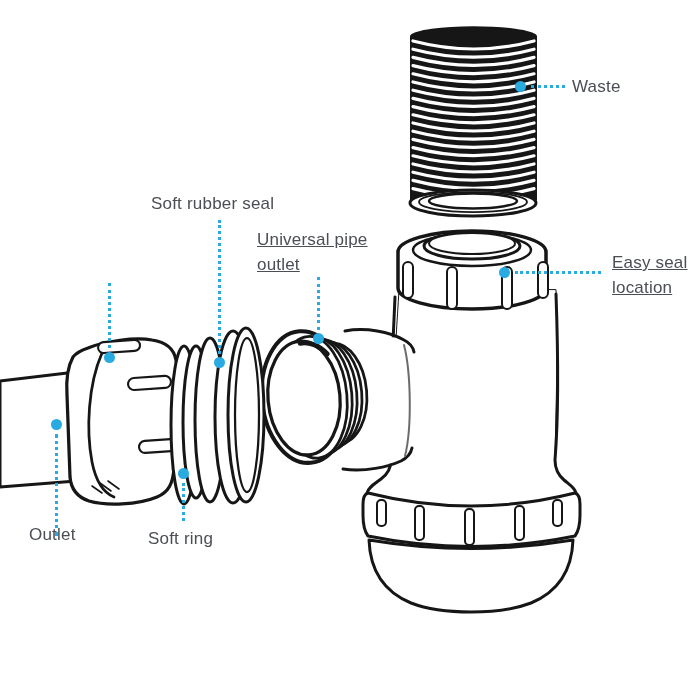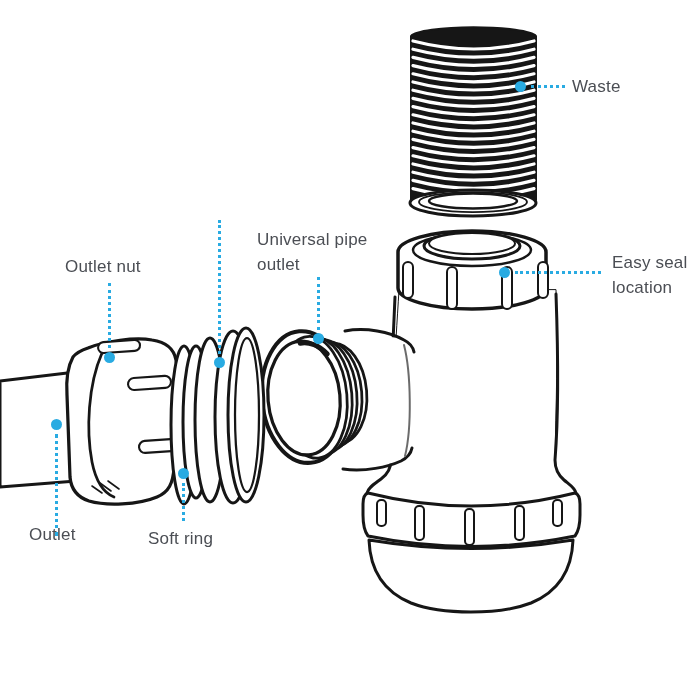--- a/index.html
+++ b/index.html
@@ -6,21 +6,21 @@
   #stage{
     position:relative;width:700px;height:700px;background:var(--background,#ffffff);
     font-family:"Liberation Sans",sans-serif;overflow:hidden;
   }
   #art{position:absolute;left:0;top:0;}
   .ink *{stroke:var(--line_art,#161616);}
   .label{
     position:absolute;color:var(--label_text,#4b4e54);font-size:17px;
     line-height:25px;white-space:nowrap;letter-spacing:.2px;
   }
-  .label.wrap{white-space:normal;}
+  .label.wrap{white-space:normal;text-decoration:underline;}
   .dot{
     position:absolute;width:11px;height:11px;border-radius:50%;
     background:var(--accent,#29abe2);
   }
   .leader-v{position:absolute;width:0;border-left:3px dotted var(--accent,#29abe2);}
   .leader-h{position:absolute;height:0;border-top:3px dotted var(--accent,#29abe2);}
 
   
   #dot-waste{left:515px;top:81px;}
   #lead-waste{left:531px;top:85px;width:34px;}
@@ -163,28 +163,28 @@
   </svg>
 
   <span class="dot" id="dot-waste"></span>
   <span class="leader-h" id="lead-waste"></span>
   <div class="label" id="lbl-waste">Waste</div>
 
   <span class="dot" id="dot-easy"></span>
   <span class="leader-h" id="lead-easy"></span>
   <div class="label wrap" id="lbl-easy">Easy seal location</div>
 
+  <div class="label" id="lbl-soft">Soft rubber seal</div>
   <span class="leader-v" id="lead-soft"></span>
   <span class="dot" id="dot-soft"></span>
 
   <div class="label wrap" id="lbl-universal">Universal pipe outlet</div>
   <span class="leader-v" id="lead-universal"></span>
   <span class="dot" id="dot-universal"></span>
 
-  <div class="label" id="lbl-outletnut">Outlet nut</div>
   <span class="leader-v" id="lead-outletnut"></span>
   <span class="dot" id="dot-outletnut"></span>
 
   <span class="dot" id="dot-slip"></span>
   <span class="leader-v" id="lead-slip"></span>
   <div class="label" id="lbl-slip">Soft ring</div>
 
   <span class="dot" id="dot-outlet"></span>
   <span class="leader-v" id="lead-outlet"></span>
   <div class="label" id="lbl-outlet">Outlet</div>

